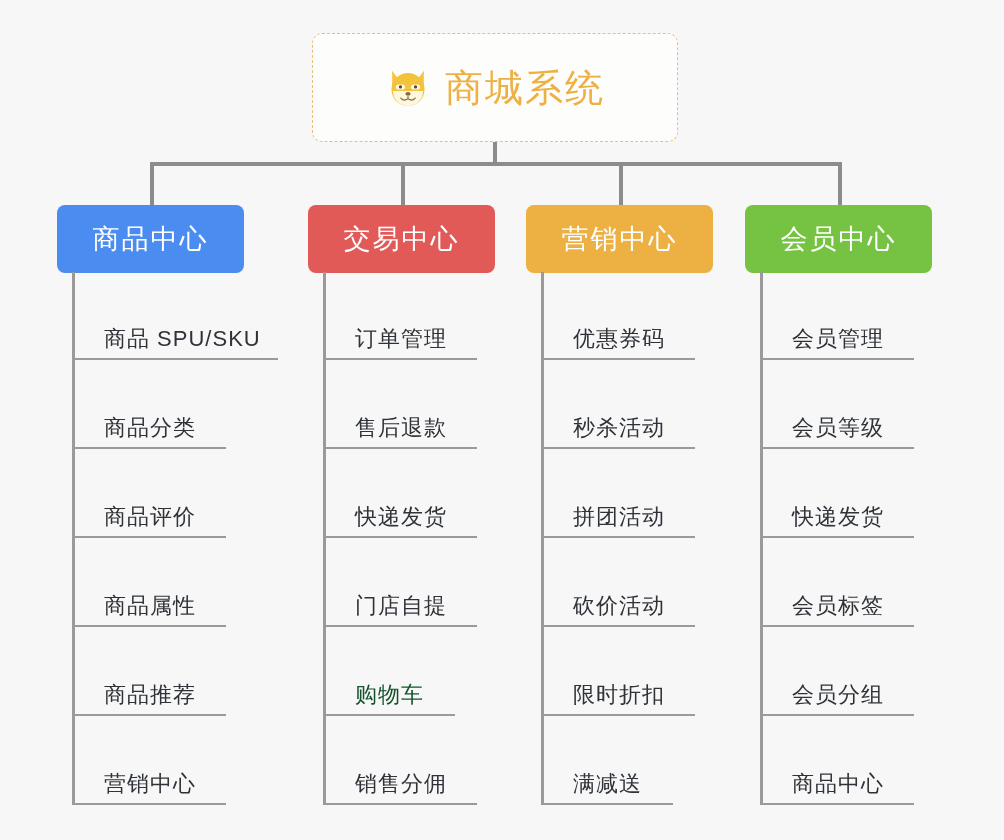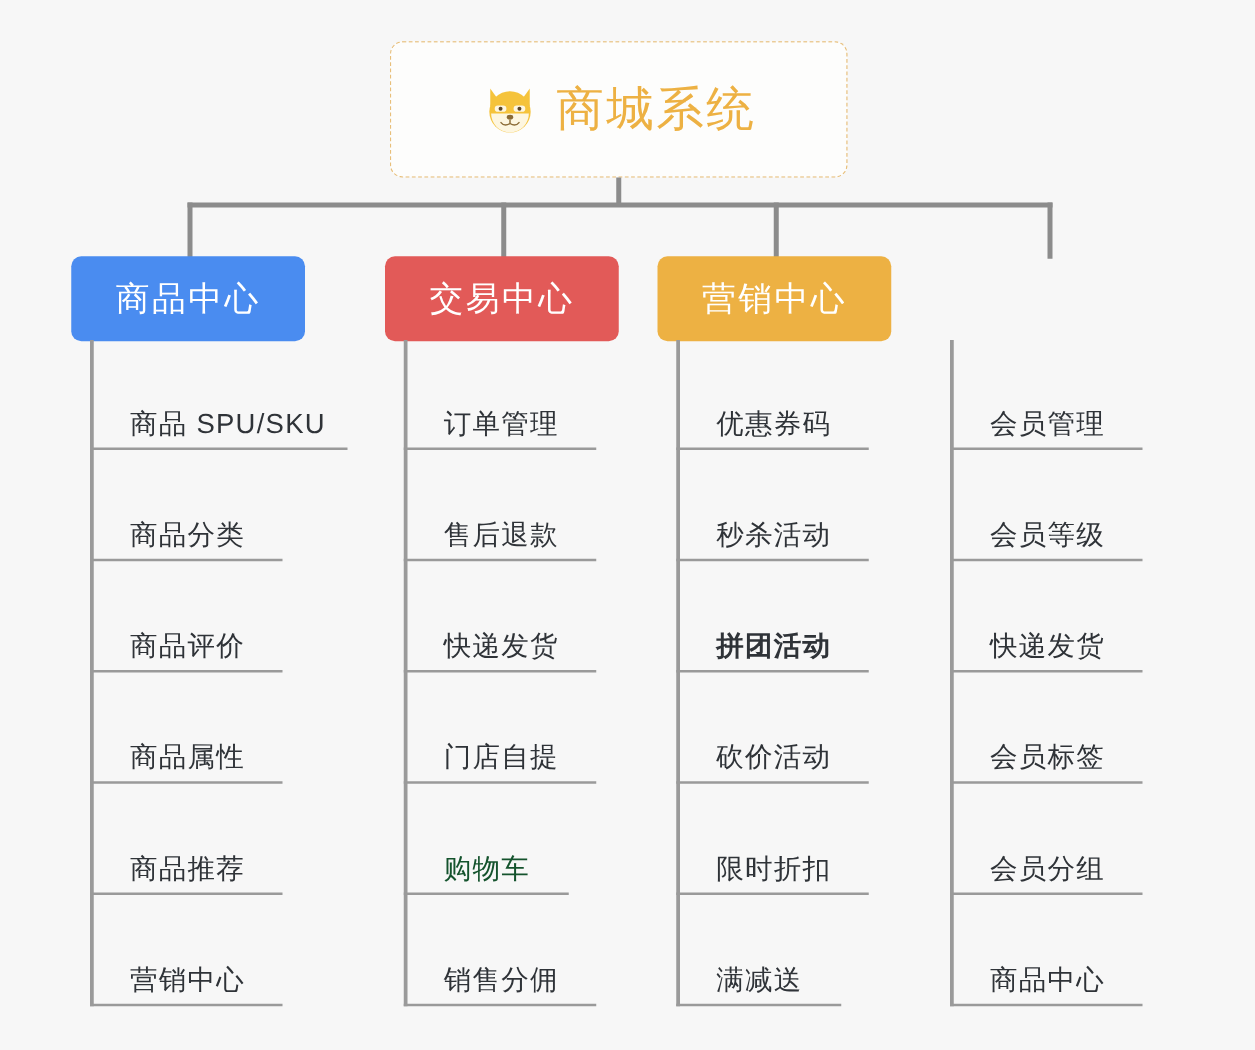--- a/index.html
+++ b/index.html
@@ -136,20 +136,23 @@
 
   <div class="branch" style="left: 57px; top: 205px; width: 187px; background: rgb(74, 140, 240);">
     <span>商品中心</span>
   </div>
   <div class="branch" style="left: 308px; top: 205px; width: 187px; background: rgb(226, 90, 88);">
     <span>交易中心</span>
   </div>
   <div class="branch" style="left: 526px; top: 205px; width: 187px; background: rgb(237, 177, 67);">
     <span>营销中心</span>
   </div>
+  <div class="branch" style="left: 745px; top: 205px; width: 187px; background: rgb(118, 195, 67);">
+    <span>会员中心</span>
+  </div>
 
   <div class="column" style="left:72px; top:272px;">
       <div class="rail" style="height: 533px; background: rgb(154, 154, 154);"></div>
       <div class="leaf" style="top: 0px; width: 206px; border-bottom-color: rgb(154, 154, 154);">
         <span class="leaf-label" style="color: rgb(47, 51, 56);">商品 SPU/SKU</span>
       </div>
       <div class="leaf" style="top: 89px; width: 154px; border-bottom-color: rgb(154, 154, 154);">
         <span class="leaf-label" style="color: rgb(47, 51, 56);">商品分类</span>
       </div>
       <div class="leaf" style="top: 178px; width: 154px; border-bottom-color: rgb(154, 154, 154);">
@@ -188,21 +191,21 @@
     </div>
   <div class="column" style="left:541px; top:272px;">
       <div class="rail" style="height: 533px; background: rgb(154, 154, 154);"></div>
       <div class="leaf" style="top: 0px; width: 154px; border-bottom-color: rgb(154, 154, 154);">
         <span class="leaf-label" style="color: rgb(47, 51, 56);">优惠券码</span>
       </div>
       <div class="leaf" style="top: 89px; width: 154px; border-bottom-color: rgb(154, 154, 154);">
         <span class="leaf-label" style="color: rgb(47, 51, 56);">秒杀活动</span>
       </div>
       <div class="leaf" style="top: 178px; width: 154px; border-bottom-color: rgb(154, 154, 154);">
-        <span class="leaf-label" style="color: rgb(47, 51, 56); font-weight: bold;">拼团活动</span>
+        <span class="leaf-label" style="color: rgb(47, 51, 56);">拼团活动</span>
       </div>
       <div class="leaf" style="top: 267px; width: 154px; border-bottom-color: rgb(154, 154, 154);">
         <span class="leaf-label" style="color: rgb(47, 51, 56);">砍价活动</span>
       </div>
       <div class="leaf" style="top: 356px; width: 154px; border-bottom-color: rgb(154, 154, 154);">
         <span class="leaf-label" style="color: rgb(47, 51, 56);">限时折扣</span>
       </div>
       <div class="leaf" style="top: 445px; width: 132px; border-bottom-color: rgb(154, 154, 154);">
         <span class="leaf-label" style="color: rgb(47, 51, 56);">满减送</span>
       </div>

